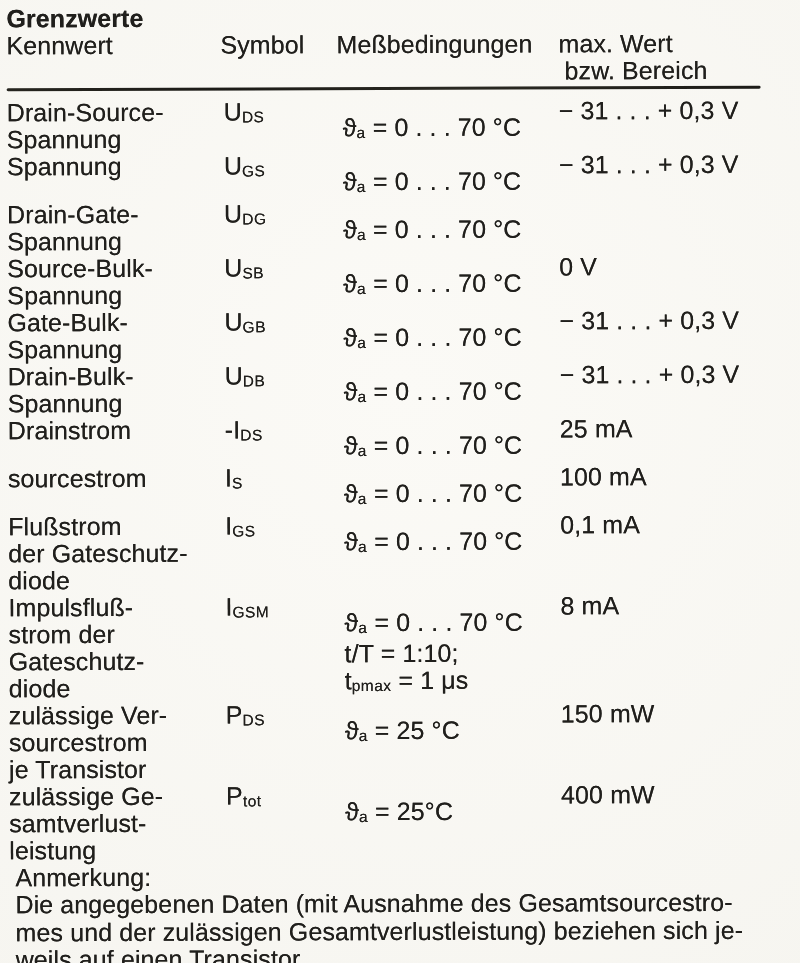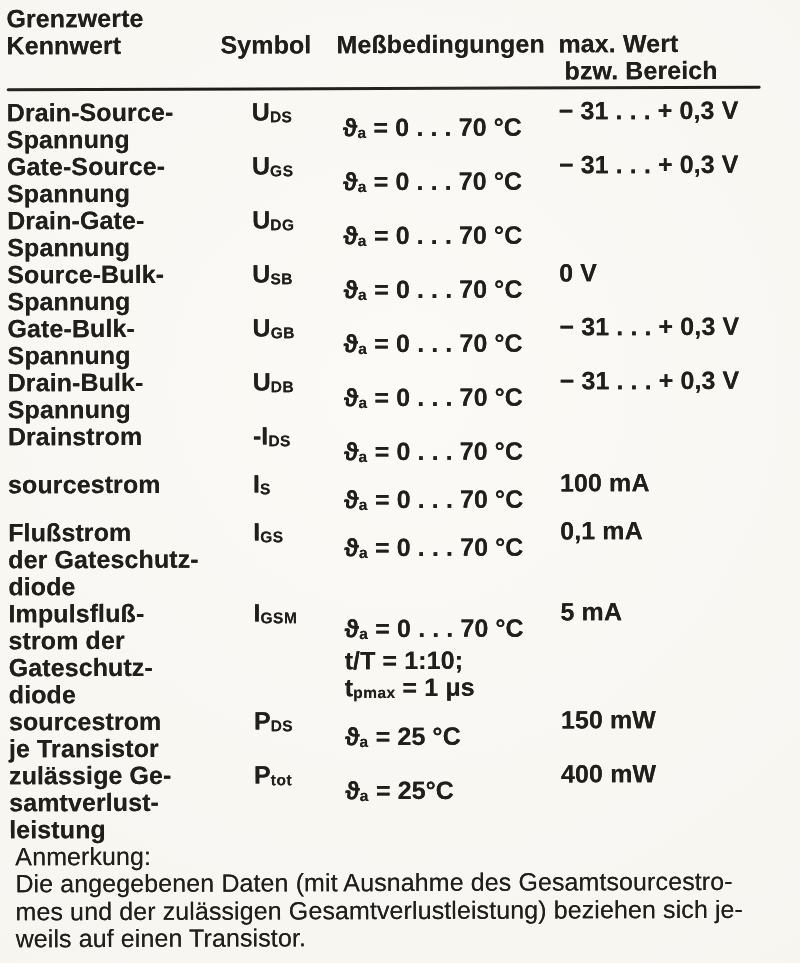--- a/index.html
+++ b/index.html
@@ -32,22 +32,22 @@
     width:754px;height:3px;margin-top:2px;
     background:linear-gradient(90deg,#26251f 0%, #1c1b17 30%, #2a2922 60%, #1d1c18 100%);
     border-radius:2px;
   }
   .tbody{margin-top:8px;}
   .row{
     display:grid;
     grid-template-columns:214px 116px 222px 200px;
     align-items:start;
   }
-  .cell{white-space:nowrap;font-weight:bold;}
-  .sym{padding-left:3px;margin-left:28px;}
+  .cell{white-space:nowrap;}
+  .sym{padding-left:3px;}
   .cond{padding-left:6px;margin-top:16px;}
   .val{}
   .sub{font-size:0.62em;vertical-align:-0.12em;letter-spacing:0.03em;}
   .note{margin:0 0 0 6px;line-height:27.5px;}
   .note div{white-space:nowrap;}
 </style>
 </head>
 <body>
 
 <div class="page">
@@ -74,21 +74,20 @@
         </div>
     <div class="cell sym"><span>U</span><span class="sub">DS</span></div>
     <div class="cell cond">
           <div><span>ϑ</span><span class="sub">a</span><span> = 0 . . . 70 °C</span></div>
         </div>
     <div class="cell val">− 31 . . . + 0,3 V</div>
   </div>
 
   <div class="row">
     <div class="cell name">
-          <div>Gate-Source-</div>
           <div>Spannung</div>
         </div>
     <div class="cell sym"><span>U</span><span class="sub">GS</span></div>
     <div class="cell cond">
           <div><span>ϑ</span><span class="sub">a</span><span> = 0 . . . 70 °C</span></div>
         </div>
     <div class="cell val">− 31 . . . + 0,3 V</div>
   </div>
 
   <div class="row">
@@ -139,20 +138,21 @@
   </div>
 
   <div class="row">
     <div class="cell name">
           <div>Drainstrom</div>
         </div>
     <div class="cell sym"><span>-I</span><span class="sub">DS</span></div>
     <div class="cell cond">
           <div><span>ϑ</span><span class="sub">a</span><span> = 0 . . . 70 °C</span></div>
         </div>
+    <div class="cell val">25 mA</div>
   </div>
 
   <div class="row">
     <div class="cell name">
           <div>sourcestrom</div>
         </div>
     <div class="cell sym"><span>I</span><span class="sub">S</span></div>
     <div class="cell cond">
           <div><span>ϑ</span><span class="sub">a</span><span> = 0 . . . 70 °C</span></div>
         </div>
@@ -178,25 +178,26 @@
           <div>strom der</div>
           <div>Gateschutz-</div>
           <div>diode</div>
         </div>
     <div class="cell sym"><span>I</span><span class="sub">GSM</span></div>
     <div class="cell cond">
           <div><span>ϑ</span><span class="sub">a</span><span> = 0 . . . 70 °C</span></div>
           <div><span>t/T = 1:10;</span></div>
           <div><span>t</span><span class="sub">pmax</span><span> = 1 μs</span></div>
         </div>
-    <div class="cell val">5 mA</div>
-  </div>
-
-  <div class="row">
-    <div class="cell name">
+    <div class="cell val">8 mA</div>
+  </div>
+
+  <div class="row">
+    <div class="cell name">
+          <div>zulässige Ver-</div>
           <div>sourcestrom</div>
           <div>je Transistor</div>
         </div>
     <div class="cell sym"><span>P</span><span class="sub">DS</span></div>
     <div class="cell cond">
           <div><span>ϑ</span><span class="sub">a</span><span> = 25 °C</span></div>
         </div>
     <div class="cell val">150 mW</div>
   </div>
 

